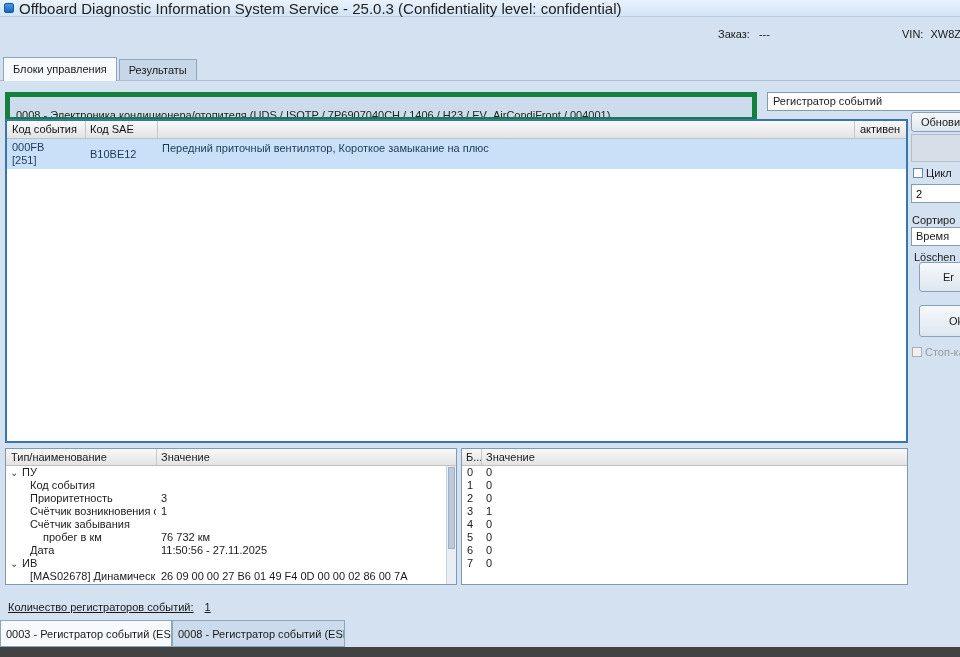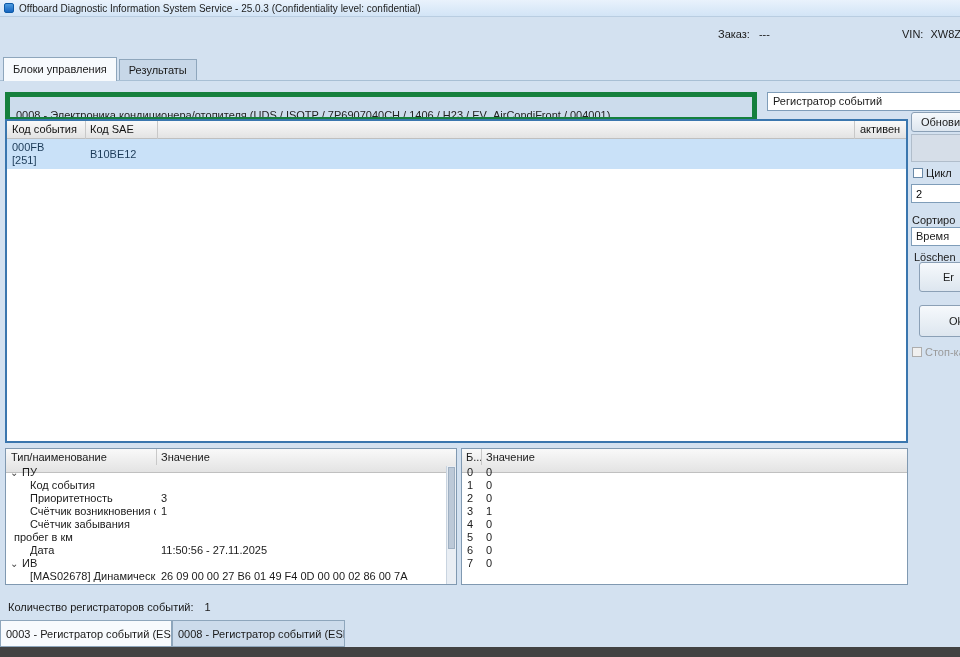--- a/index.html
+++ b/index.html
@@ -6,21 +6,21 @@
   html,body{width:960px;height:657px;}
   body{
     font-family:"Liberation Sans",sans-serif;
     font-size:11px;color:#1a1a1a;
     background:#d3e1f0;overflow:hidden;position:relative;
   }
 
   
   .titlebar{position:absolute;left:0;top:0;width:960px;height:17px;
     background:linear-gradient(#e9f2fc,#d2e4f6);border-bottom:1px solid #b9cde1;
-    display:flex;align-items:center;gap:5px;padding:0 4px;font-size:10px;color:#222;}
+    display:flex;align-items:center;gap:5px;padding:0 4px;font-size:15px;color:#222;}
   .app-icon{flex:none;width:10px;height:10px;background:linear-gradient(#4d9be0,#1565c0);
     border:1px solid #0d5aa7;border-radius:2px;}
   .title-text{white-space:nowrap;overflow:hidden;}
 
   
   .header-meta{position:absolute;top:28px;left:0;width:960px;height:14px;}
   .order{position:absolute;left:718px;top:0;white-space:nowrap;}
   .order-val{margin-left:9px;}
   .vin{position:absolute;left:902px;top:0;white-space:nowrap;}
   .vin-val{margin-left:7px;}
@@ -75,21 +75,21 @@
   .erase{left:8px;top:152px;width:104px;height:30px;padding-left:23px;}
   .okbtn{left:8px;top:195px;width:104px;height:32px;padding-left:29px;}
   .stop{left:1px;top:236px;color:#9a9a9a;}
   .box.gray{border-color:#adadad;background:#f0f0f0;}
 
   
   .detail-panel{position:absolute;left:5px;top:448px;width:452px;height:137px;
     background:#fff;border:1px solid #8099b1;}
   .bytes-panel{position:absolute;left:461px;top:448px;width:447px;height:137px;
     background:#fff;border:1px solid #8099b1;}
-  .panel-header{position:relative;height:24px;background:linear-gradient(#f9f9f9,#e3e3e3);
+  .panel-header{position:relative;height:17px;background:linear-gradient(#f9f9f9,#e3e3e3);
     border-bottom:1px solid #c0c0c0;}
   .detail-panel .panel-header::after{content:"";position:absolute;left:150px;top:0;height:16px;width:1px;background:#c8c8c8;}
   .bytes-panel .panel-header::after{content:"";position:absolute;left:19px;top:0;height:16px;width:1px;background:#c8c8c8;}
   .ph-label{position:absolute;left:5px;top:2px;}
   .ph-value{position:absolute;left:155px;top:2px;}
   .bh-idx{position:absolute;left:4px;top:2px;}
   .bh-val{position:absolute;left:24px;top:2px;}
   .tree-body{position:absolute;left:0;top:17px;right:10px;bottom:0;overflow:hidden;}
   .tree-row{display:flex;height:13px;line-height:13px;white-space:nowrap;}
   .t-label{flex:none;width:150px;overflow:hidden;display:flex;align-items:center;}
@@ -97,21 +97,21 @@
   .t-value{flex:1;overflow:hidden;padding-left:5px;}
   .scrollbar-v{position:absolute;right:0;top:17px;bottom:0;width:10px;
     background:#e9eef4;border-left:1px solid #c9d4e0;}
   .scrollbar-v .thumb{margin:1px;height:82px;background:#bcc9d8;border:1px solid #9fb0c2;}
   .bytes-body{position:absolute;left:0;top:17px;right:0;bottom:0;overflow:hidden;}
   .byte-row{display:flex;height:13px;line-height:13px;}
   .b-idx{flex:none;width:20px;padding-left:5px;}
   .b-val{flex:1;padding-left:4px;}
 
   
-  .status-line{position:absolute;left:8px;top:601px;height:14px;white-space:nowrap;}
+  .status-line{position:absolute;left:8px;top:601px;height:14px;white-space:nowrap;text-decoration:underline;}
   .count-val{margin-left:11px;}
   .bottom-tabbar{position:absolute;left:0;top:620px;width:960px;height:27px;}
   .btab{position:absolute;top:0;height:27px;line-height:26px;padding:0 5px;
     background:#ccdbeb;border:1px solid #8ea6bc;white-space:nowrap;overflow:hidden;}
   .btab1{left:0;width:172px;background:#f7fafd;z-index:2;}
   .btab2{left:172px;width:173px;}
   .bottom-bar{position:absolute;left:0;top:647px;width:960px;height:10px;background:#424242;}
 </style>
 </head>
 <body>
@@ -149,20 +149,21 @@
     <span class="vsep s2"></span>
     <span class="vsep s3"></span>
   </div>
   <div class="ev-body">
       <div class="ev-row">
         <div class="cell c-code">
           <div>000FB</div>
           <div>[251]</div>
         </div>
         <div class="cell c-sae">B10BE12</div>
+        <div class="cell c-text">Передний приточный вентилятор, Короткое замыкание на плюс</div>
         <div class="cell c-active"></div>
       </div>
     </div>
 </div>
 
 <div class="side-panel">
   <button class="btn refresh">Обновит</button>
   <div class="disabled-box"></div>
   <label class="chk cyc">
     <span class="box"></span>
@@ -209,23 +210,24 @@
           <span>Счётчик возникновения ош</span>
         </div>
         <div class="t-value">1</div>
       </div>
       <div class="tree-row">
         <div class="t-label" style="padding-left: 24px;">
           <span>Счётчик забывания</span>
         </div>
       </div>
       <div class="tree-row">
-        <div class="t-label" style="padding-left: 8px;">
+        <div class="t-label" style="padding-left: 37px;">
           <span>пробег в км</span>
         </div>
+        <div class="t-value">76 732 км</div>
       </div>
       <div class="tree-row">
         <div class="t-label" style="padding-left: 24px;">
           <span>Дата</span>
         </div>
         <div class="t-value">11:50:56 - 27.11.2025</div>
       </div>
       <div class="tree-row">
         <div class="t-label" style="padding-left: 4px;">
           <span class="expander">⌄</span>

